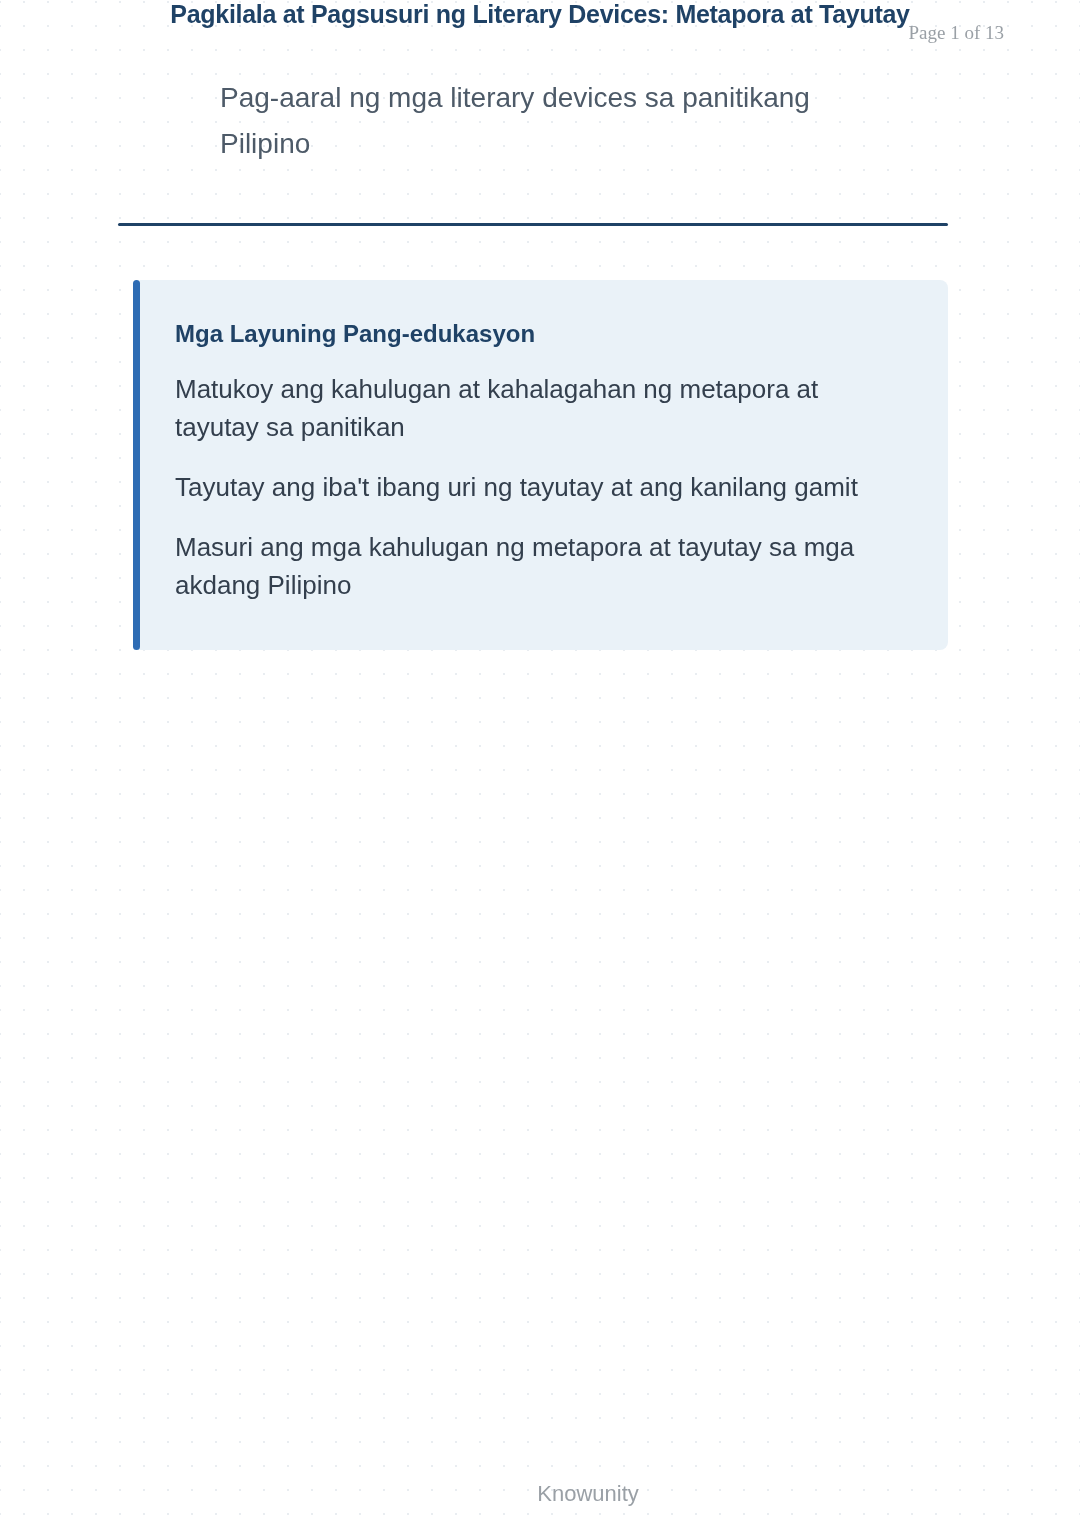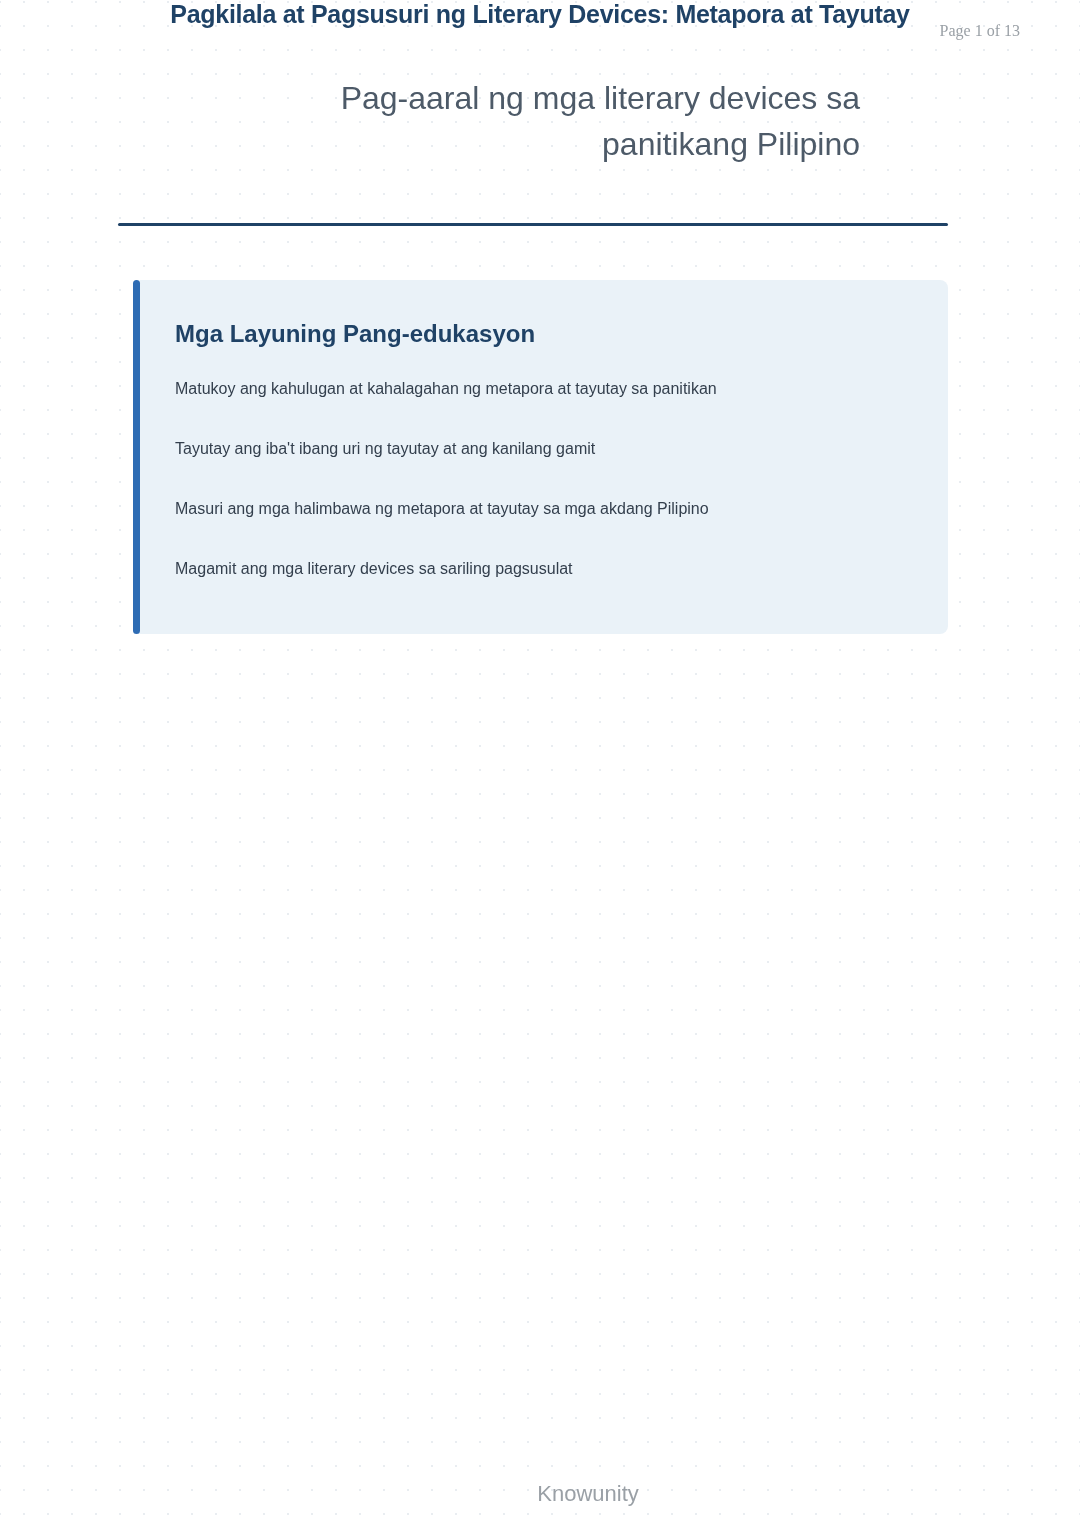--- a/index.html
+++ b/index.html
@@ -15,38 +15,38 @@
     overflow: hidden;
     background-color: #ffffff;
     background-image: radial-gradient(circle, #e9edf1 1.2px, transparent 1.2px);
     background-size: 24px 24px;
     background-position: 12px 14px;
     font-family: "Liberation Sans", "DejaVu Sans", sans-serif;
   }
   .page-number {
     position: absolute;
     top: 22px;
-    right: 60px;
+    right: 76px;
     font-family: "Liberation Serif", "DejaVu Serif", serif;
-    font-size: 16px;
+    font-size: 19px;
     color: var(--muted-gray, #8d9196);
   }
   .doc-title {
     margin: 0;
     text-align: center;
     font-size: 25px;
     font-weight: bold;
     letter-spacing: -0.3px;
     color: var(--title-navy, #1f4266);
   }
   .doc-subtitle {
     margin: 46px auto 0;
     max-width: 640px;
-    text-align: right;
-    font-size: 32px;
+    text-align: left;
+    font-size: 28px;
     line-height: 46px;
     font-weight: normal;
     color: var(--subtitle-gray, #4d5a68);
   }
   .divider {
     margin: 56px 0 0 118px;
     width: 830px;
     height: 3px;
     border-radius: 2px;
     background: var(--title-navy, #1f4266);
@@ -71,21 +71,21 @@
   }
   .objectives-heading {
     margin: 0;
     font-size: 24px;
     font-weight: bold;
     color: var(--title-navy, #1f4266);
   }
   .objective-item {
     margin-top: 22px;
     max-width: 740px;
-    font-size: 16px;
+    font-size: 26px;
     line-height: 38px;
     color: var(--body-text, #333f4d);
   }
   .objective-item:first-of-type {
     margin-top: 26px;
   }
   .footer-brand {
     position: absolute;
     bottom: 20px;
     left: 0;
@@ -109,19 +109,18 @@
 
   <div class="divider"></div>
 
   <section class="objectives-card">
     <div class="accent-bar"></div>
 
     <h3 class="objectives-heading">Mga Layuning Pang-edukasyon</h3>
 
     <div class="objective-item">Matukoy ang kahulugan at kahalagahan ng metapora at tayutay sa panitikan</div>
     <div class="objective-item">Tayutay ang iba't ibang uri ng tayutay at ang kanilang gamit</div>
-    <div class="objective-item">Masuri ang mga halimbawa ng metapora at tayutay sa mga akdang Pilipino</div>
-    <div class="objective-item">Magamit ang mga literary devices sa sariling pagsusulat</div>
+    <div class="objective-item">Masuri ang mga kahulugan ng metapora at tayutay sa mga akdang Pilipino</div>
   </section>
 
   <div class="footer-brand">Knowunity</div>
 
 </div>
 
 </body></html>

